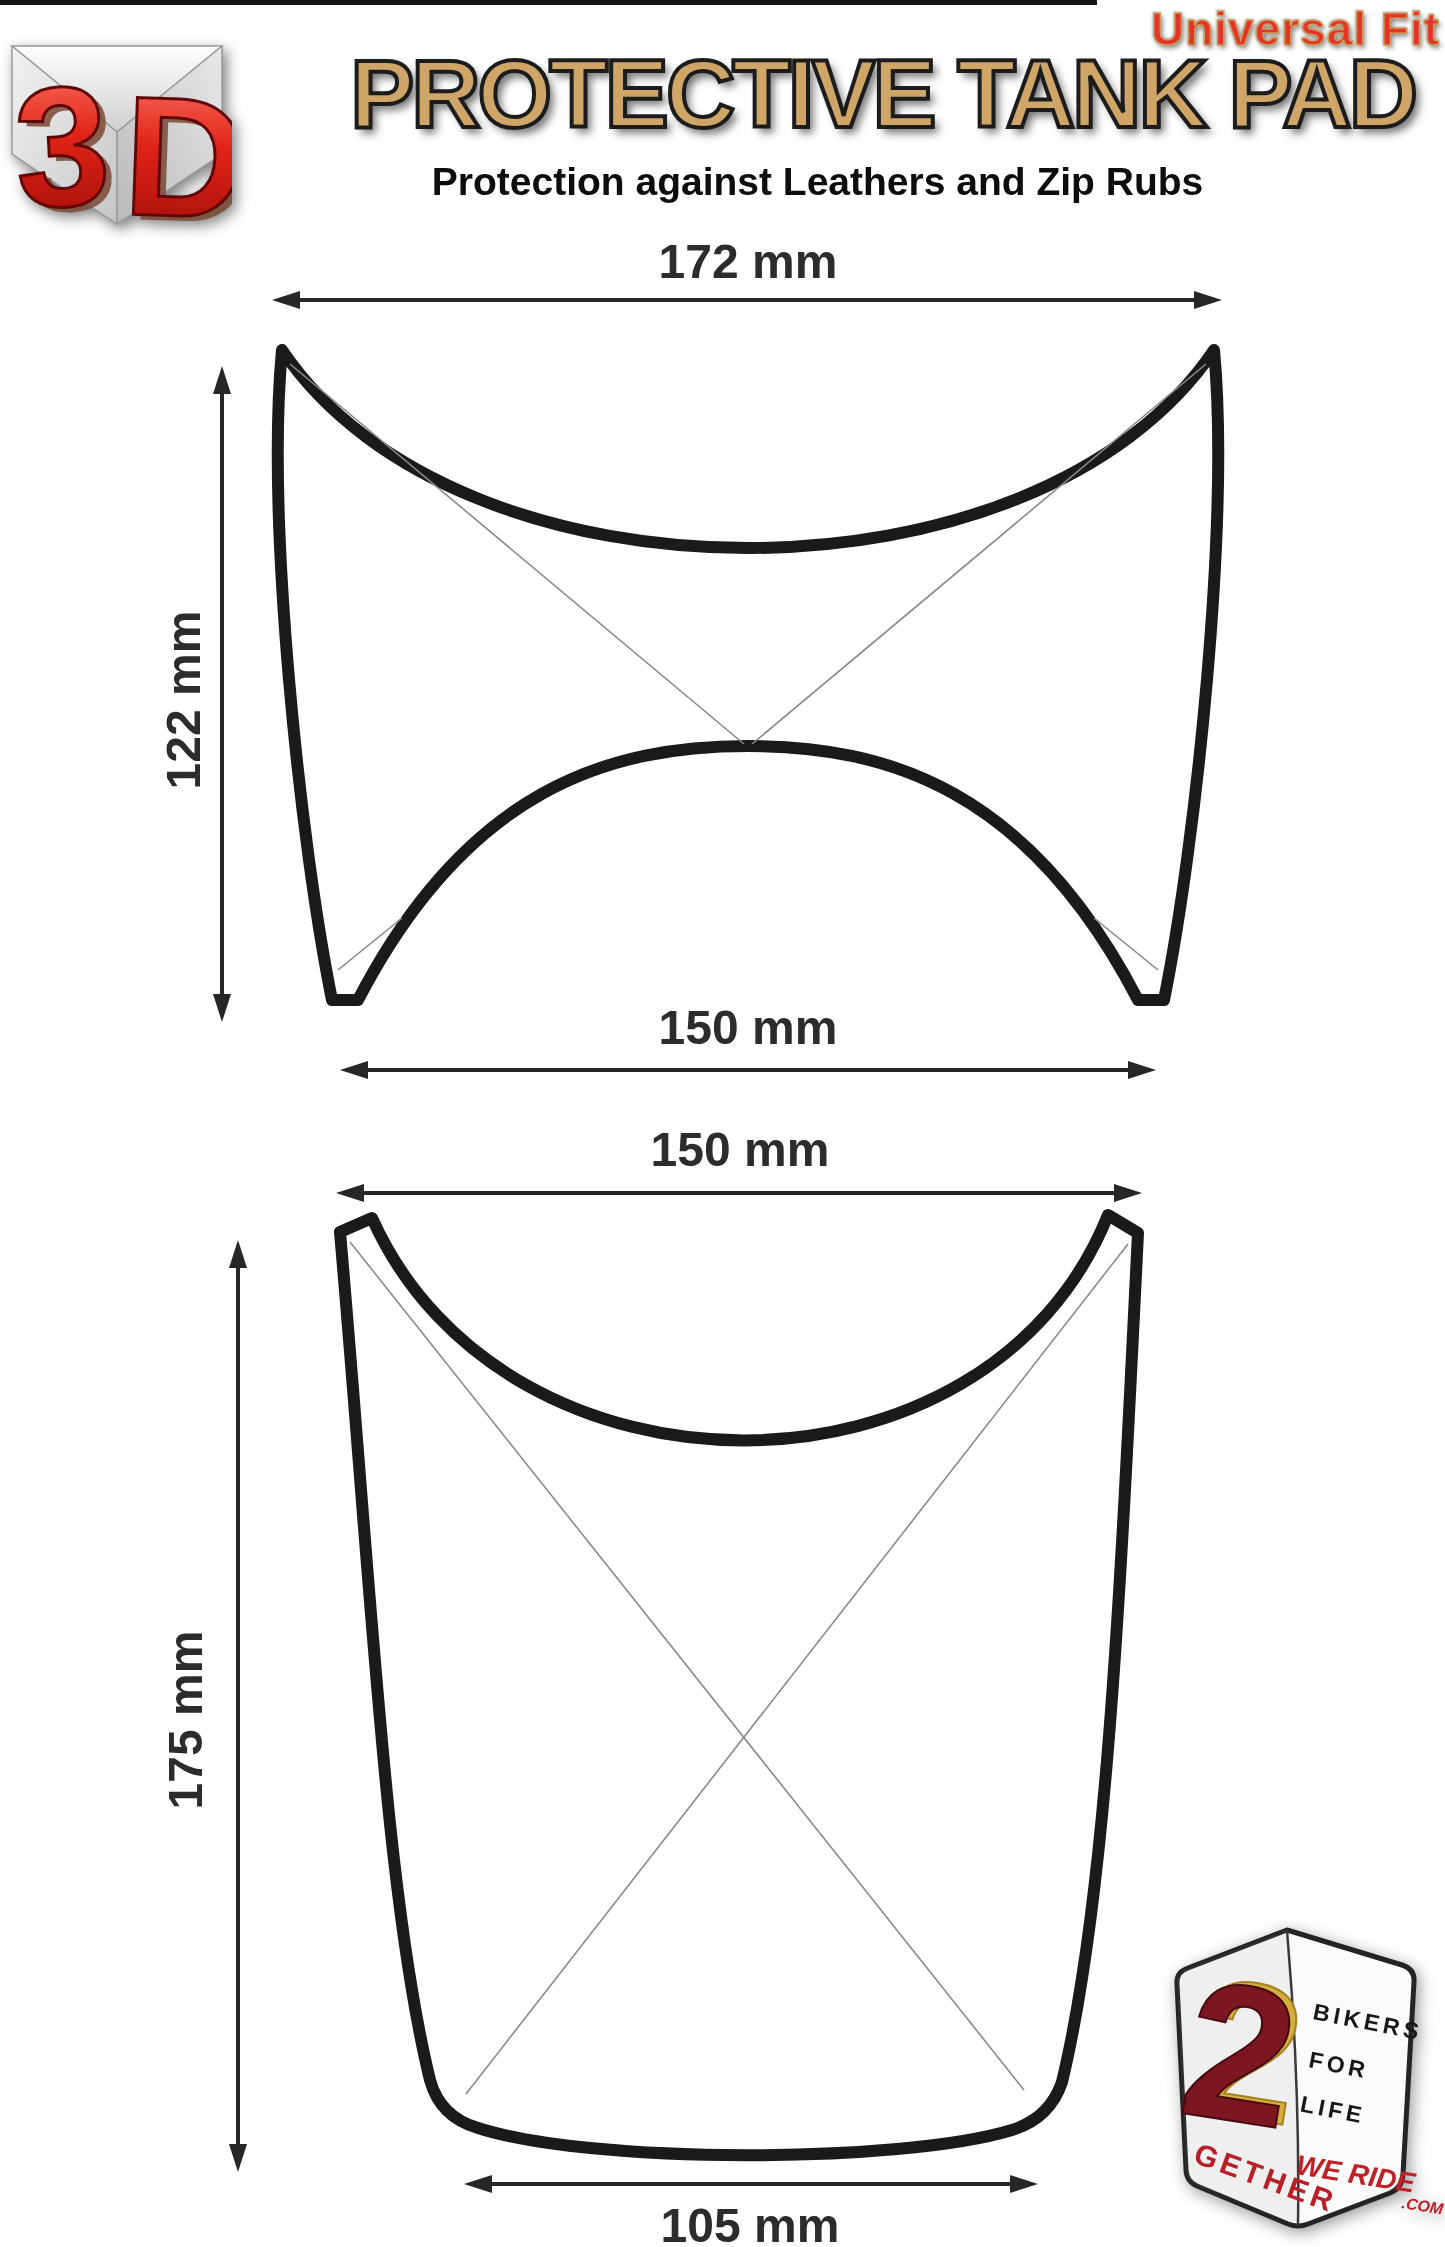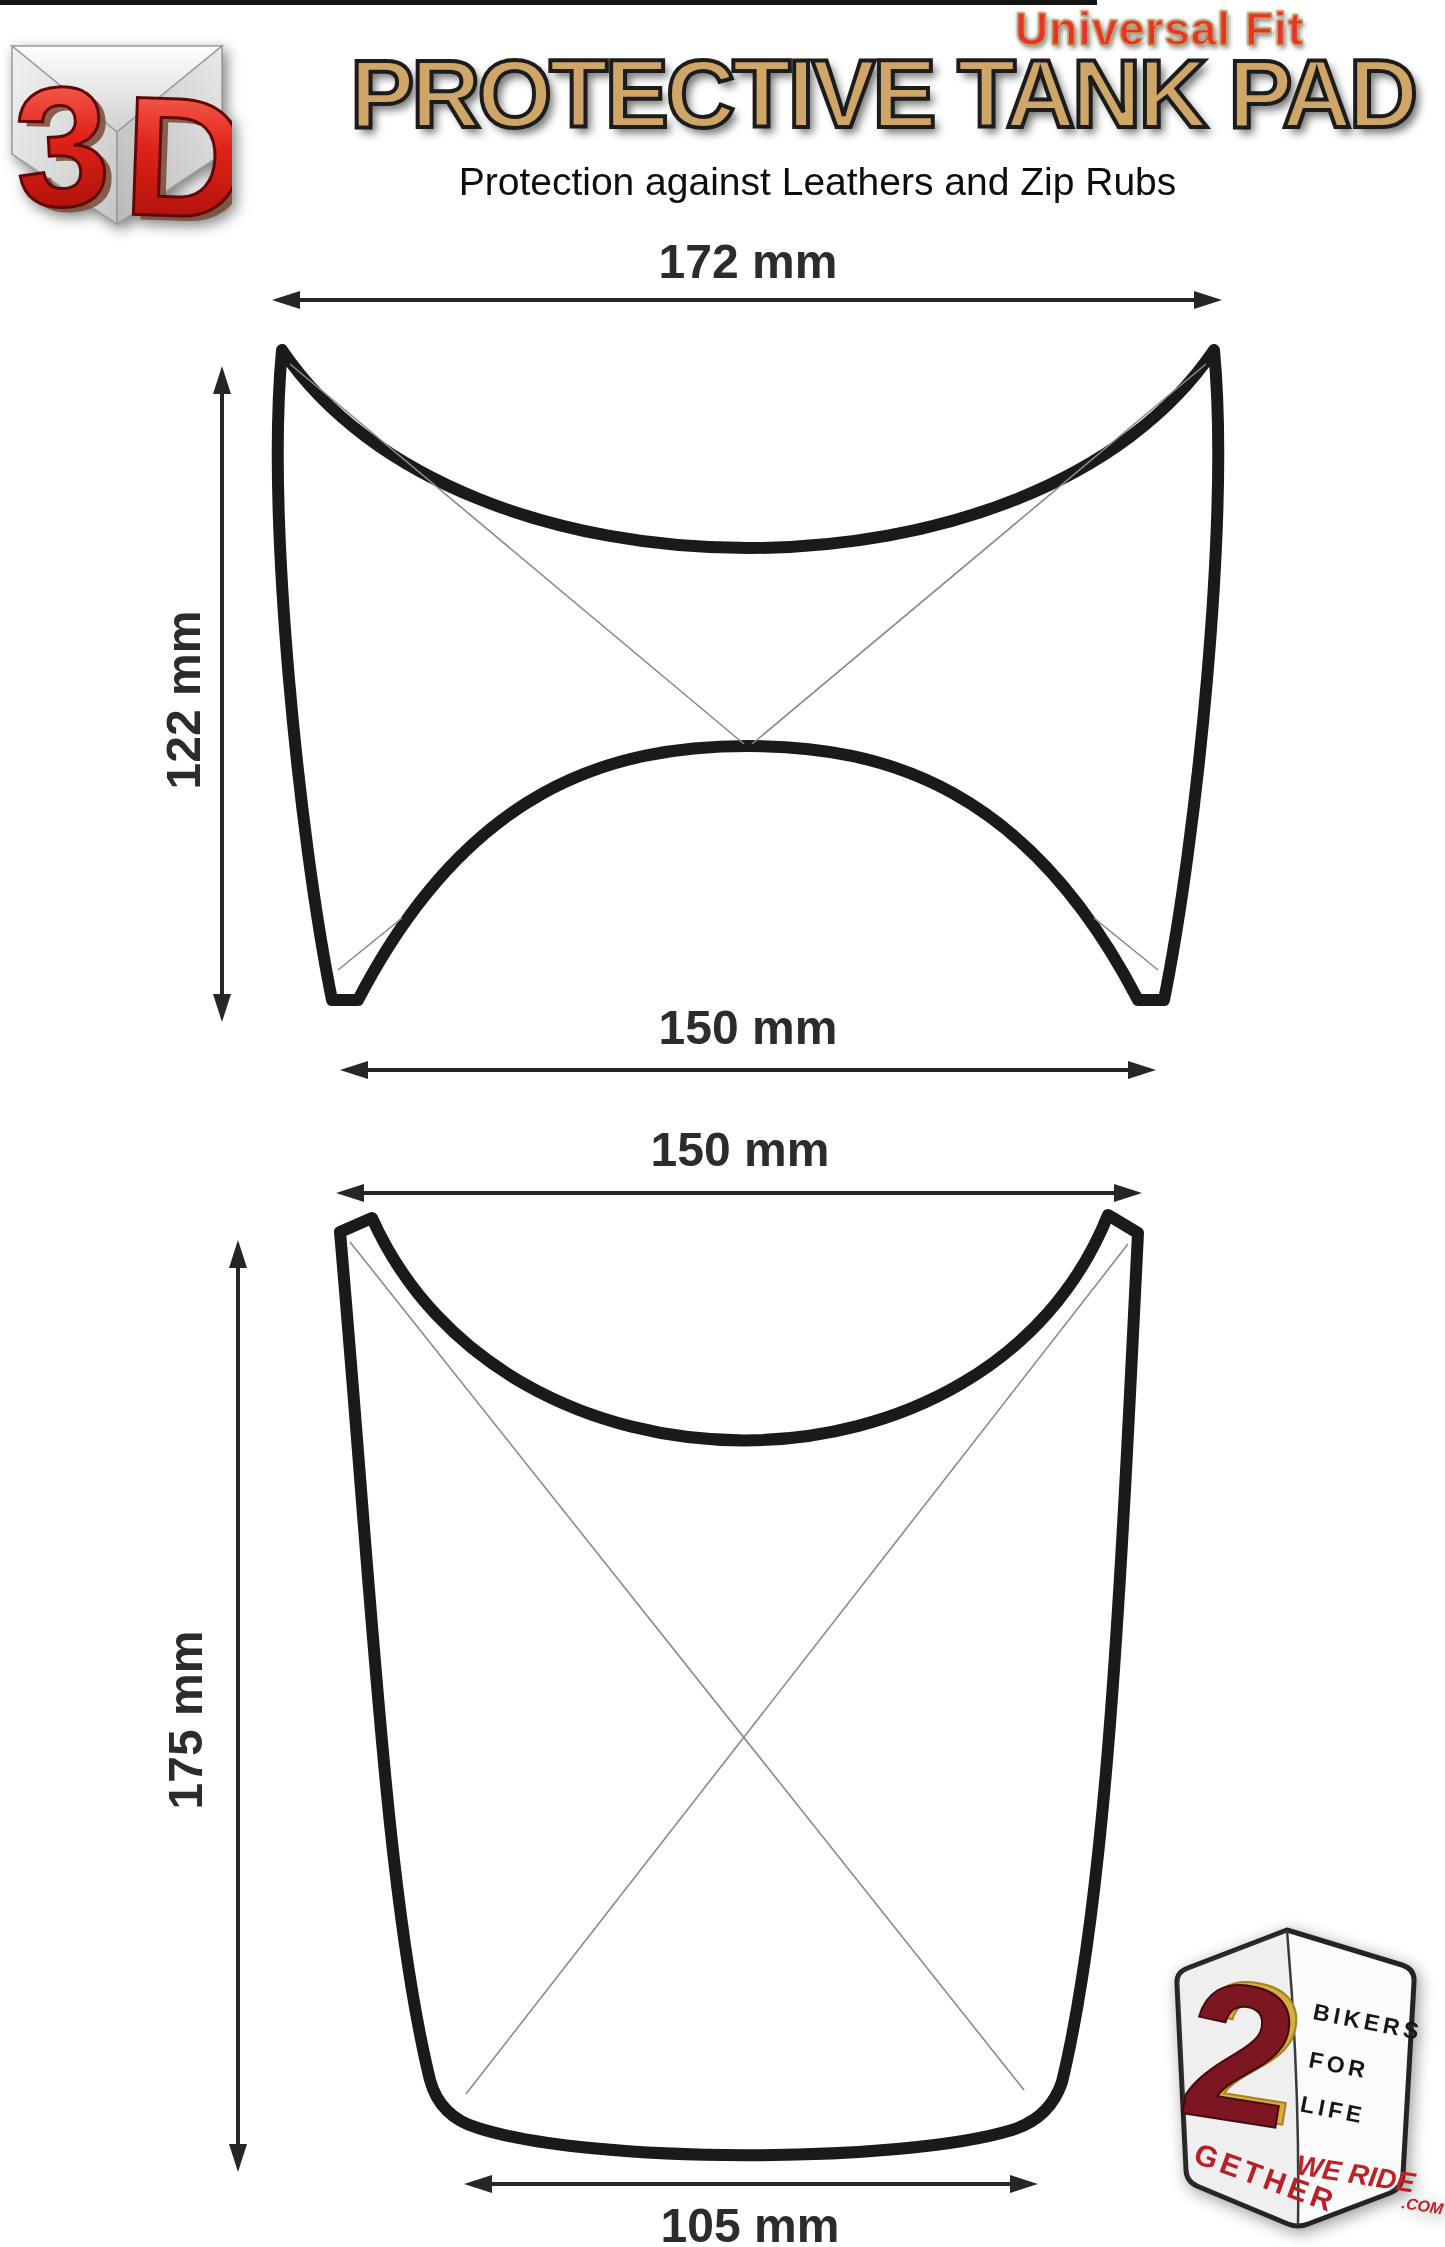--- a/index.html
+++ b/index.html
@@ -7,37 +7,37 @@
     position:relative; width:1445px; height:2247px; margin:0 auto;
     background:#ffffff; overflow:hidden;
     font-family:"Liberation Sans", sans-serif;
   }
   .scene { position:absolute; left:0; top:0; }
 
   
   .logo3d { position:absolute; left:2px; top:12px; width:230px; height:220px; }
   .universal-fit {
     position:absolute; left:1015px; top:2px; width:425px;
-    text-align:left; font-size:46px; font-weight:bold; letter-spacing:1px;
+    text-align:right; font-size:46px; font-weight:bold; letter-spacing:1px;
     color:#e5342b;
     -webkit-text-stroke:1.5px #caa05c;
     text-shadow: 2px 3px 5px rgba(40,40,40,.6), -1px -1px 3px rgba(60,60,60,.4);
     white-space:nowrap;
   }
   .main-title {
     position:absolute; left:220px; top:44px; width:1195px;
     text-align:center; font-size:96px; line-height:1.05; font-weight:bold;
     letter-spacing:-3px; white-space:nowrap;
     color:#cfa668;
     -webkit-text-stroke:4px #1c1c1c;
     text-shadow: 5px 6px 9px rgba(90,90,90,.85), 0 0 2px #000;
   }
   .subtitle {
     position:absolute; left:220px; top:160px; width:1195px;
-    text-align:center; font-size:39px; font-weight:normal; color:#0d0d0d;
+    text-align:center; font-size:39px; font-weight:bold; color:#0d0d0d;
     white-space:nowrap;
   }
 
   
   .outline { fill:none; stroke:#1a1a1a; stroke-width:12; stroke-linejoin:round; stroke-linecap:round; }
   .hairline { stroke:#8a8a8a; stroke-width:1.6; fill:none; }
   .dimline { stroke:#262626; stroke-width:4; fill:none; }
   .arrowhead { fill:#262626; stroke:none; }
   .dim-text { font-family:"Liberation Sans", sans-serif; font-size:48px; font-weight:bold; fill:#2c2c2c; }
 

